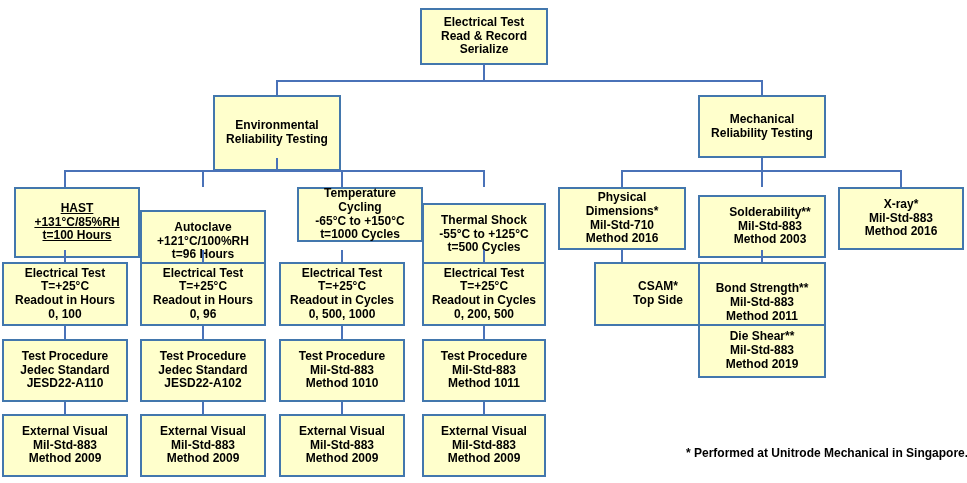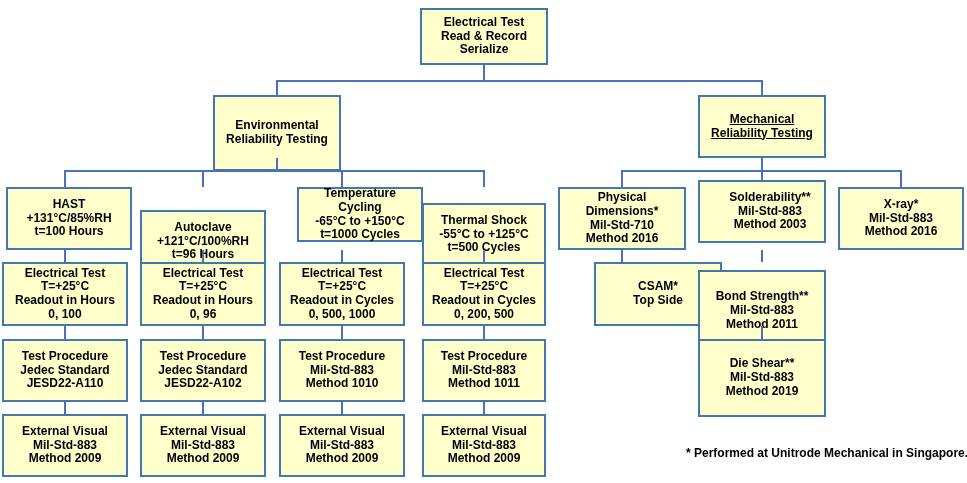--- a/index.html
+++ b/index.html
@@ -46,42 +46,42 @@
 <body>
 
 <div id="canvas">
 
   <div class="box" style="left:420px; top:8px; width:128px; height:57px;">Electrical Test
 Read &amp; Record
 Serialize</div>
 
   <div class="box" style="left:213px; top:95px; width:128px; height:76px;">Environmental
 Reliability Testing</div>
-  <div class="box" style="left:698px; top:95px; width:128px; height:63px;text-decoration:underline;">Mechanical
+  <div class="box" style="left:698px; top:95px; width:128px; height:63px;">Mechanical
 Reliability Testing</div>
 
   <div class="line" style="left:483px; top:64px; width:2px; height:17px;"></div>
   <div class="line" style="left:276px; top:80px; width:487px; height:2px;"></div>
   <div class="line" style="left:276px; top:80px; width:2px; height:15px;"></div>
   <div class="line" style="left:761px; top:80px; width:2px; height:15px;"></div>
 
   <div class="line" style="left:276px; top:158px; width:2px; height:14px;"></div>
   <div class="line" style="left:64px; top:170px; width:421px; height:2px;"></div>
   <div class="line" style="left:64px; top:170px; width:2px; height:17px;"></div>
   <div class="line" style="left:202px; top:170px; width:2px; height:17px;"></div>
   <div class="line" style="left:341px; top:170px; width:2px; height:17px;"></div>
   <div class="line" style="left:483px; top:170px; width:2px; height:17px;"></div>
 
   <div class="line" style="left:761px; top:158px; width:2px; height:14px;"></div>
   <div class="line" style="left:621px; top:170px; width:281px; height:2px;"></div>
   <div class="line" style="left:621px; top:170px; width:2px; height:17px;"></div>
   <div class="line" style="left:761px; top:170px; width:2px; height:17px;"></div>
   <div class="line" style="left:900px; top:170px; width:2px; height:17px;"></div>
 
-  <div class="box" style="left:6px; top:187px; width:126px; height:63px;">HAST
+  <div class="box" style="left:14px; top:187px; width:126px; height:71px;text-decoration:underline;">HAST
 +131°C/85%RH
 t=100 Hours</div>
   <div class="line" style="left:64px; top:250px; width:2px; height:12px;"></div>
   <div class="box" style="left:2px; top:262px; width:126px; height:64px;">Electrical Test
 T=+25°C
 Readout in Hours
 0, 100</div>
   <div class="line" style="left:64px; top:326px; width:2px; height:13px;"></div>
   <div class="box" style="left:2px; top:339px; width:126px; height:63px;">Test Procedure
 Jedec Standard
@@ -142,29 +142,29 @@
 Mil-Std-883
 Method 2009</div>
 
   <div class="box" style="left:558px; top:187px; width:128px; height:63px;">Physical Dimensions*
 Mil-Std-710
 Method 2016</div>
   <div class="line" style="left:621px; top:250px; width:2px; height:12px;"></div>
   <div class="box" style="left:558px; top:262px; width:128px; height:64px;margin-left:36px;">CSAM*
 Top Side</div>
 
-  <div class="box" style="left:698px; top:180px; width:128px; height:63px;padding-left:18px;">Solderability**
+  <div class="box" style="left:698px; top:195px; width:128px; height:63px;padding-left:18px;">Solderability**
 Mil-Std-883
 Method 2003</div>
   <div class="line" style="left:761px; top:250px; width:2px; height:12px;"></div>
-  <div class="box" style="left:698px; top:270px; width:128px; height:82px;">Bond Strength**
+  <div class="box" style="left:698px; top:262px; width:128px; height:82px;">Bond Strength**
 Mil-Std-883
 Method 2011</div>
   <div class="line" style="left:761px; top:326px; width:2px; height:13px;"></div>
-  <div class="box" style="left:698px; top:339px; width:128px; height:78px;">Die Shear**
+  <div class="box" style="left:698px; top:324px; width:128px; height:54px;">Die Shear**
 Mil-Std-883
 Method 2019</div>
 
   <div class="box" style="left:838px; top:187px; width:126px; height:63px;">X-ray*
 Mil-Std-883
 Method 2016</div>
 
   <div class="footnotes">
     <div>* Performed at Unitrode Mechanical in Singapore.</div>
   </div>

